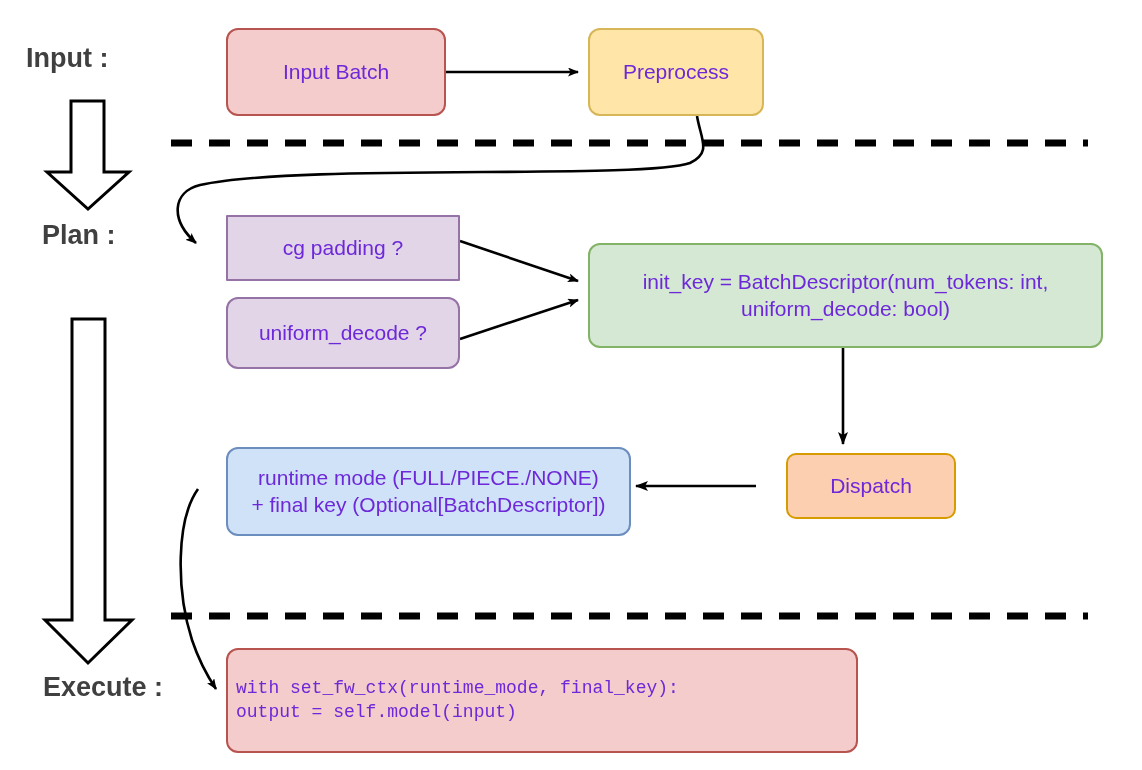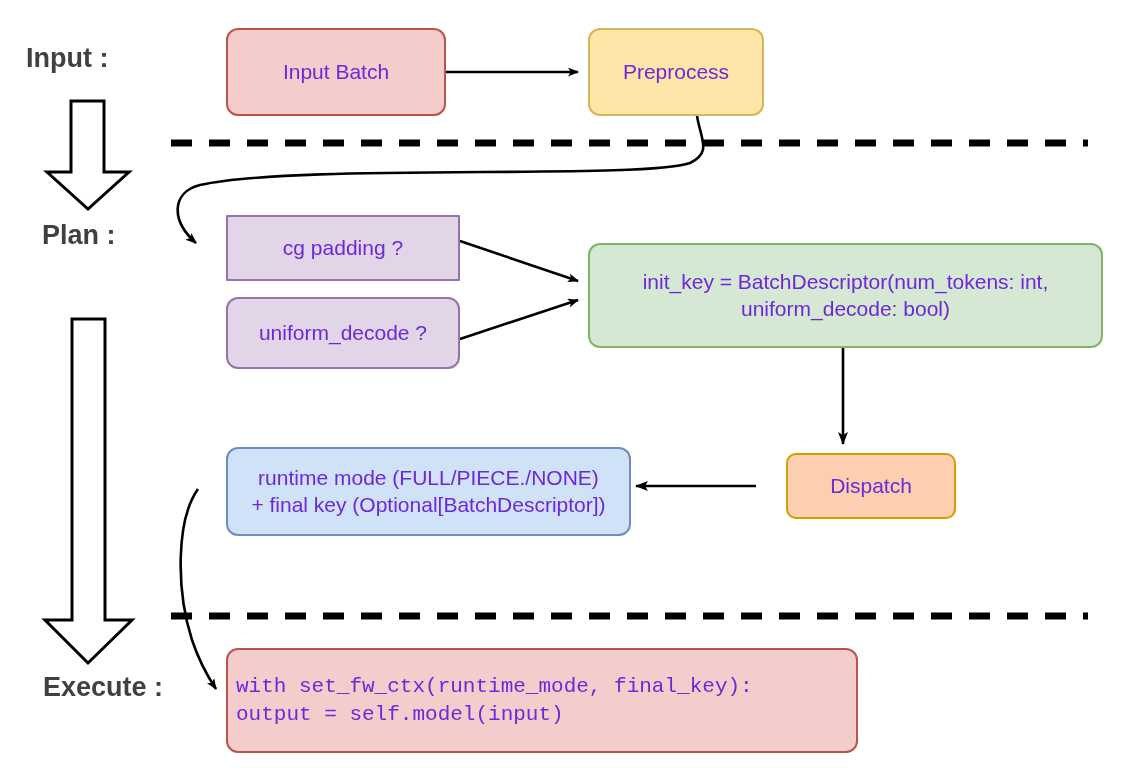--- a/index.html
+++ b/index.html
@@ -41,21 +41,21 @@
     font-family: "Liberation Sans", sans-serif;
     font-size: 21px;
     line-height: 1.28;
     color: #6d28d9;
     border-style: solid;
     border-width: 2px;
     white-space: pre-line;
   }
   .node.code {
     font-family: "Liberation Mono", monospace;
-    font-size: 21px;
+    font-size: 18px;
     line-height: 1.32;
     justify-content: flex-start;
     text-align: left;
     padding-left: 8px;
     letter-spacing: 0px;
   }
   #node-input-batch  { left: 226px; top: 28px;  width: 220px; height: 88px;  border-radius: 12px; background: #f5cccc; border-color: #b85450; }
   #node-preprocess   { left: 588px; top: 28px;  width: 176px; height: 88px;  border-radius: 12px; background: #ffe6a8; border-color: #d6b656; }
   #node-cg-padding   { left: 226px; top: 215px; width: 234px; height: 66px;  border-radius: 1px; background: #e1d5e7; border-color: #9673a6; }
   #node-uniform-dec  { left: 226px; top: 297px; width: 234px; height: 72px;  border-radius: 12px; background: #e1d5e7; border-color: #9673a6; }

